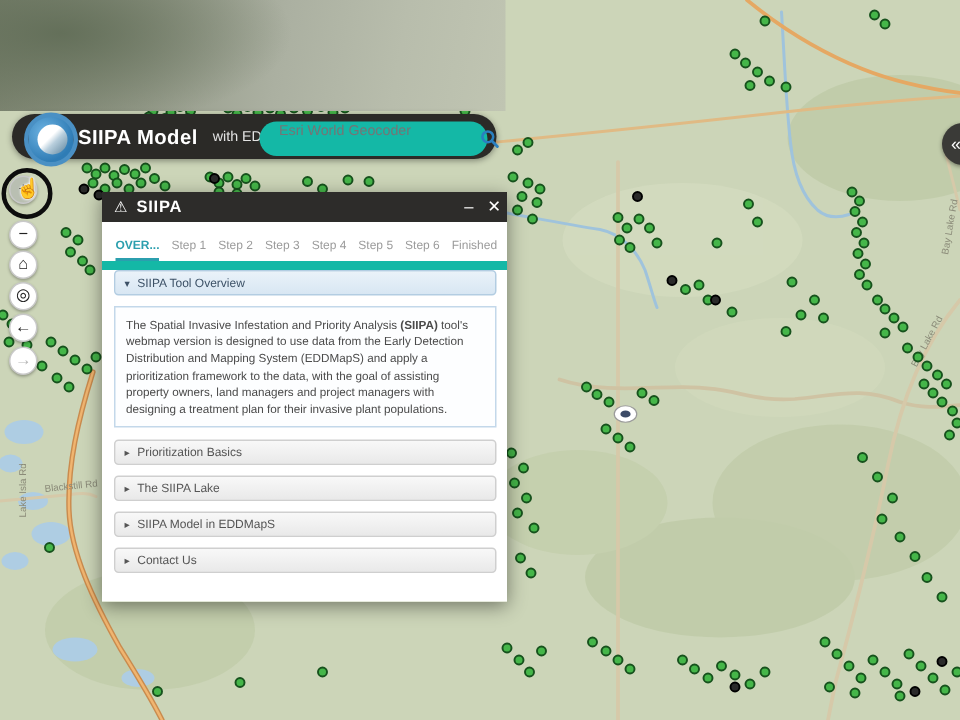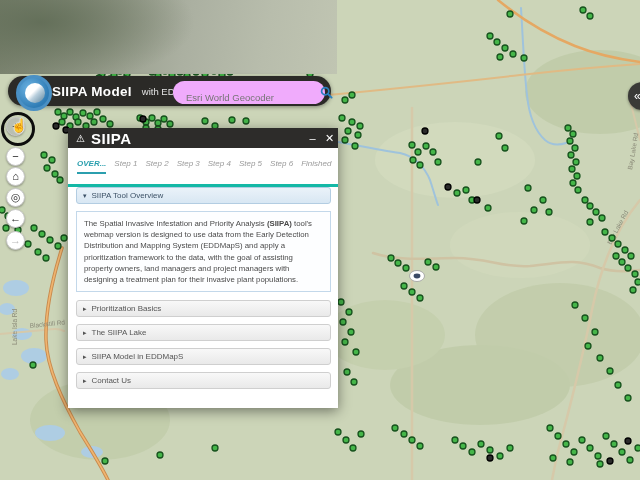--- a/index.html
+++ b/index.html
@@ -18,22 +18,22 @@
   
   .header{position:absolute;left:8px;top:76px;width:323px;height:30px;border-radius:17px;
     background:#2b2a27;box-shadow:0 1px 4px rgba(0,0,0,.4);display:flex;align-items:center;}
   .logo{position:absolute;left:8px;top:-1px;width:36px;height:36px;border-radius:50%;
     background:radial-gradient(circle at 35% 35%, #6db3e2, #2f7cb5 70%);
     border:3px solid #4a90c4;box-sizing:border-box;overflow:hidden;}
   .logo .swirl{position:absolute;left:6px;top:5px;width:20px;height:20px;border-radius:50%;
     background:linear-gradient(135deg,#ffffff 42%,#b9cfdd 58%,#59819b 100%);}
   .app-title{margin-left:44px;color:#fff;font-weight:bold;font-size:13.5px;letter-spacing:.3px;}
   .app-sub{margin-left:10px;color:#e3e3e3;font-size:9.5px;white-space:nowrap;}
-  .search-wrap{position:absolute;right:6px;top:5px;width:152px;height:23px;background:#f0abfc;
-    border-radius:12px;display:flex;align-items:flex-end;}
+  .search-wrap{position:absolute;right:6px;top:5px;width:152px;height:23px;background:#14b8a6;
+    border-radius:12px;display:flex;align-items:flex-start;}
   .search-wrap input{border:none;outline:none;background:transparent;flex:1;margin-left:11px;
     font-size:9.5px;color:#444;font-family:"Liberation Sans",sans-serif;}
   .search-btn{width:22px;height:23px;border:none;background:transparent;cursor:pointer;
     display:flex;align-items:center;justify-content:center;padding:0;}
 
   
   .panel-toggle{position:absolute;left:628px;top:82px;width:28px;height:28px;border-radius:50%;
     background:#3a3a37;color:#fff;border:none;font-size:12px;box-shadow:0 1px 3px rgba(0,0,0,.4);
     text-align:left;padding-left:6px;}
 
@@ -49,25 +49,25 @@
   .ctl.fwd{top:231px;color:#b9b9b9;font-weight:bold;}
   .annot-ring{position:absolute;left:1px;top:112px;width:28px;height:28px;border:3px solid #0d0d0d;
     border-radius:50%;pointer-events:none;}
   .hand-cursor{position:absolute;left:11px;top:118px;font-size:13px;color:#111;
     text-shadow:0 0 2px #fff,0 0 2px #fff;pointer-events:none;}
 
   
   .modal{position:absolute;left:68px;top:128px;width:270px;box-shadow:0 3px 12px rgba(0,0,0,.45);}
   .modal-bar{height:20px;background:#2d2c2a;color:#fff;display:flex;align-items:center;}
   .modal-bar .warn{margin-left:8px;font-size:10px;}
-  .modal-bar .mtitle{margin-left:6px;font-size:15px;font-weight:bold;letter-spacing:.5px;text-align:right;}
+  .modal-bar .mtitle{margin-left:6px;font-size:11px;font-weight:bold;letter-spacing:.5px;text-align:right;}
   .modal-bar .spacer{flex:1;}
   .winbtn{background:transparent;border:none;color:#fff;font-size:11px;width:17px;padding:0;line-height:20px;}
   .modal-body{background:#fff;padding:0 0 12px 0;}
-  .tabs{display:flex;align-items:flex-end;padding:8px 9px 10px 9px;border-bottom:3px solid #14b8a6;font-style:italic;}
+  .tabs{display:flex;align-items:flex-end;padding:8px 9px 0 9px;border-bottom:6px solid #14b8a6;}
   .tab{font-size:8px;color:#9b9b9b;padding:3px 0 6px 0;margin-right:8px;white-space:nowrap;}
   .tab.active{color:#2b9fae;font-weight:bold;border-bottom:2px solid #2b9fae;padding-bottom:4px;}
   .tab:last-child{margin-right:0;}
   .heading{font-size:9.5px;font-weight:bold;color:#2b2b2b;line-height:1.25;margin:13px 12px 10px 10px;}
   .acc-head{margin:0 7px 7px 8px;height:15px;border:1px solid #b3cde2;border-radius:3px;
     background:linear-gradient(#eaf2f9,#d8e7f3);font-size:8px;color:#3c5166;display:flex;
     align-items:center;padding:0 6px;}
   .acc-head.collapsed{border:1px solid #cfcfcf;background:linear-gradient(#f8f8f8,#e9e9e9);color:#555;}
   .acc-head .caret{margin-right:5px;font-size:7px;}
   .acc-panel{margin:0 7px 8px 8px;border:1px solid #c3d8ea;background:#fdfeff;

